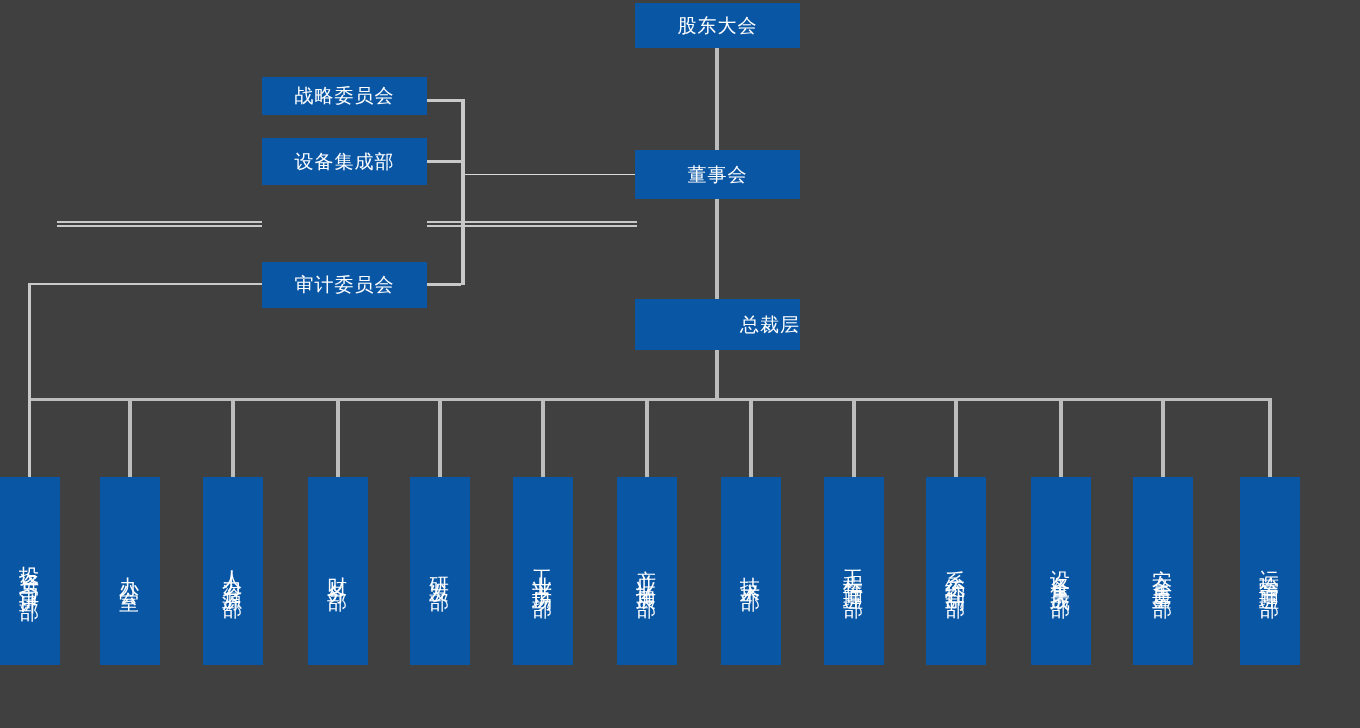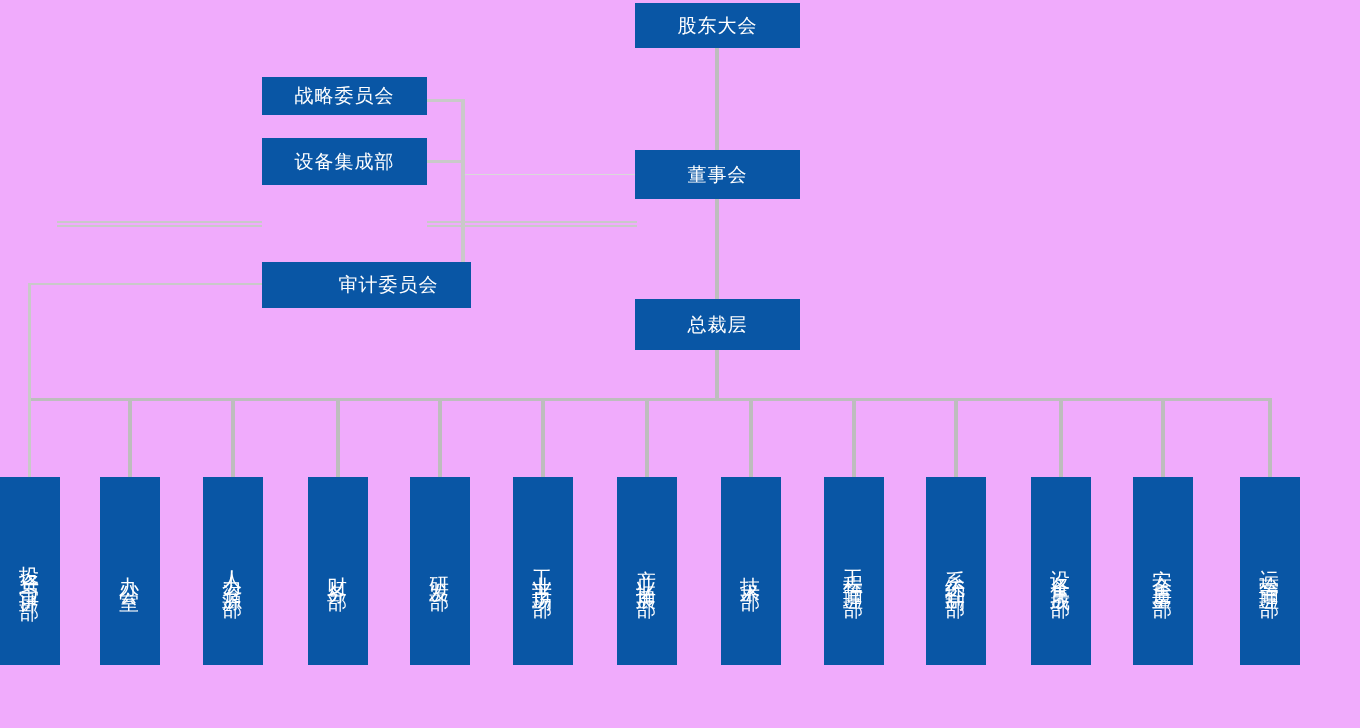--- a/index.html
+++ b/index.html
@@ -1,20 +1,20 @@
 <!DOCTYPE html>
 <html><head>
 <meta charset="utf-8">
 <style>
   html,body{margin:0;padding:0;background:#ffffff;}
   .canvas{
     position:relative;
     width:1360px;
     height:728px;
-    background:#f0abfc;
+    background:#404040;
     font-family:"DejaVu Sans","Liberation Sans",sans-serif;
     overflow:hidden;
   }
   .ln{position:absolute;background:#BDBDBD;}
   .ln-light{background:#D9D9D9;}
   .ln-mid{background:#C9C9C9;}
   .box{
     position:absolute;
     background:#0956A5;
     color:#ffffff;
@@ -68,31 +68,31 @@
   <div class="ln" style="left:1059px;top:399px;width:4px;height:78px;"></div>
   <div class="ln" style="left:1161px;top:399px;width:4px;height:78px;"></div>
   <div class="ln" style="left:1268px;top:399px;width:4px;height:78px;"></div>
 
   <div class="box" style="left:635px;top:3px;width:165px;height:45px;">
     <span>股东大会</span>
   </div>
   <div class="box" style="left:635px;top:150px;width:165px;height:49px;">
     <span>董事会</span>
   </div>
-  <div class="box" style="left:635px;top:299px;width:165px;height:51px;">
+  <div class="box" style="left:635px;top:299px;width:165px;height:51px;justify-content:flex-end;">
     <span>总裁层</span>
   </div>
 
   <div class="box" style="left:262px;top:77px;width:165px;height:38px;">
     <span>战略委员会</span>
   </div>
   <div class="box" style="left:262px;top:138px;width:165px;height:47px;">
     <span>设备集成部</span>
   </div>
-  <div class="box" style="left:262px;top:262px;width:165px;height:46px;padding-left:44px;">
+  <div class="box" style="left:262px;top:262px;width:165px;height:46px;">
     <span>审计委员会</span>
   </div>
 
   <div class="box dept" style="left:0px;top:477px;width:60px;height:188px;">
     <span>投资与审计部</span>
   </div>
   <div class="box dept" style="left:100px;top:477px;width:60px;height:188px;">
     <span>办公室</span>
   </div>
   <div class="box dept" style="left:203px;top:477px;width:60px;height:188px;">

